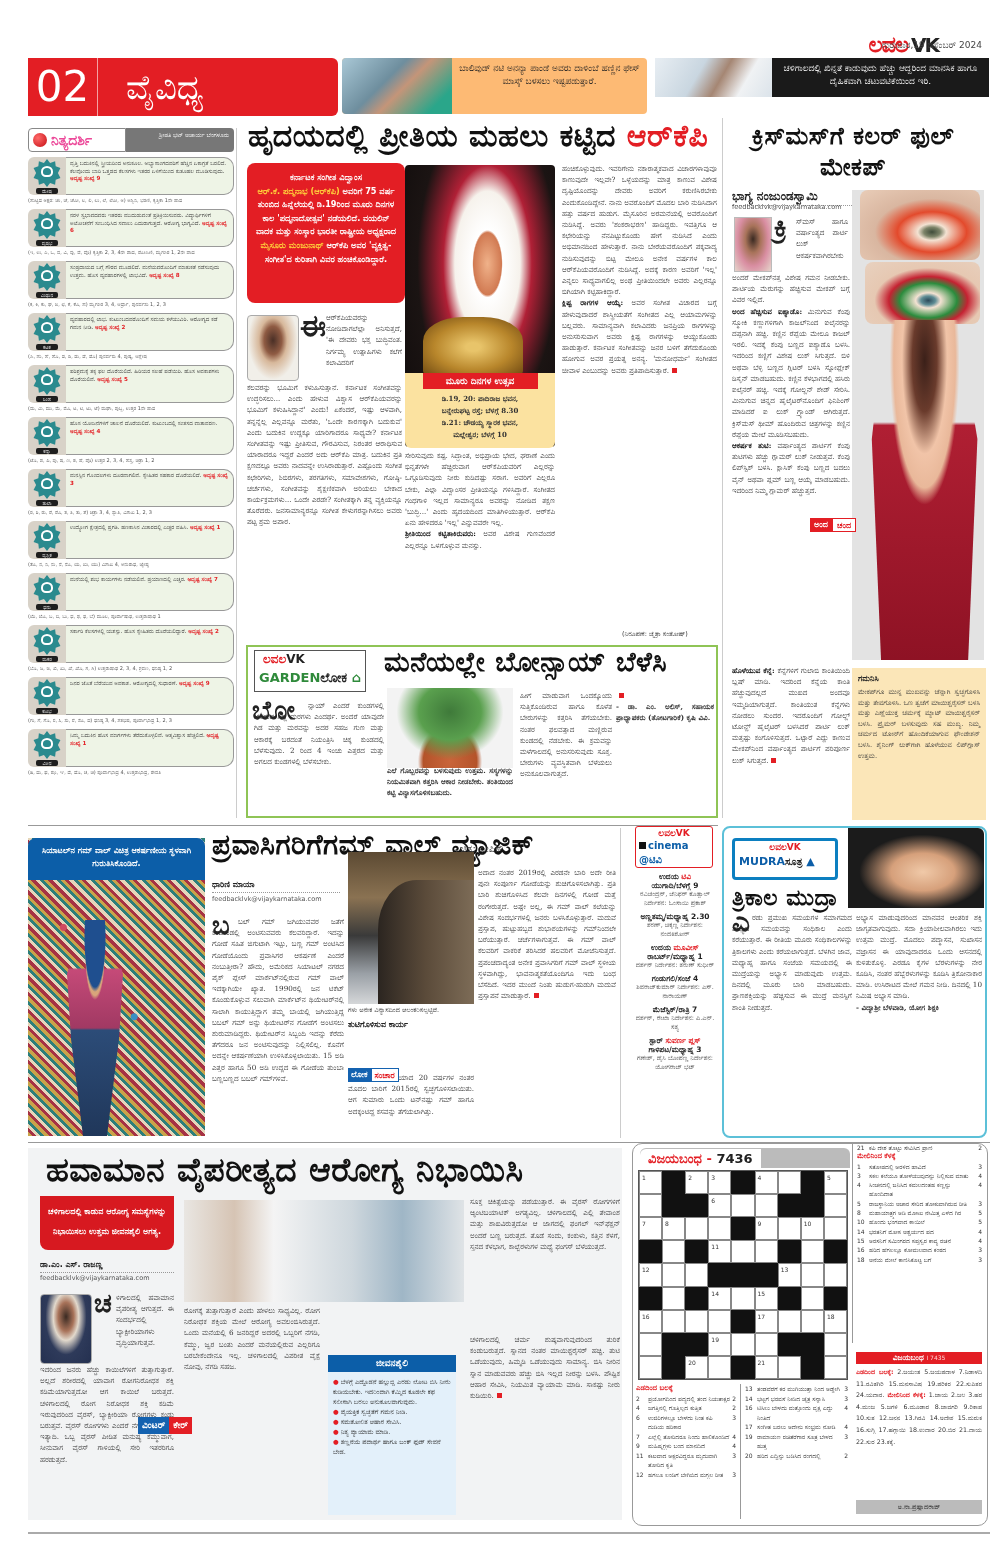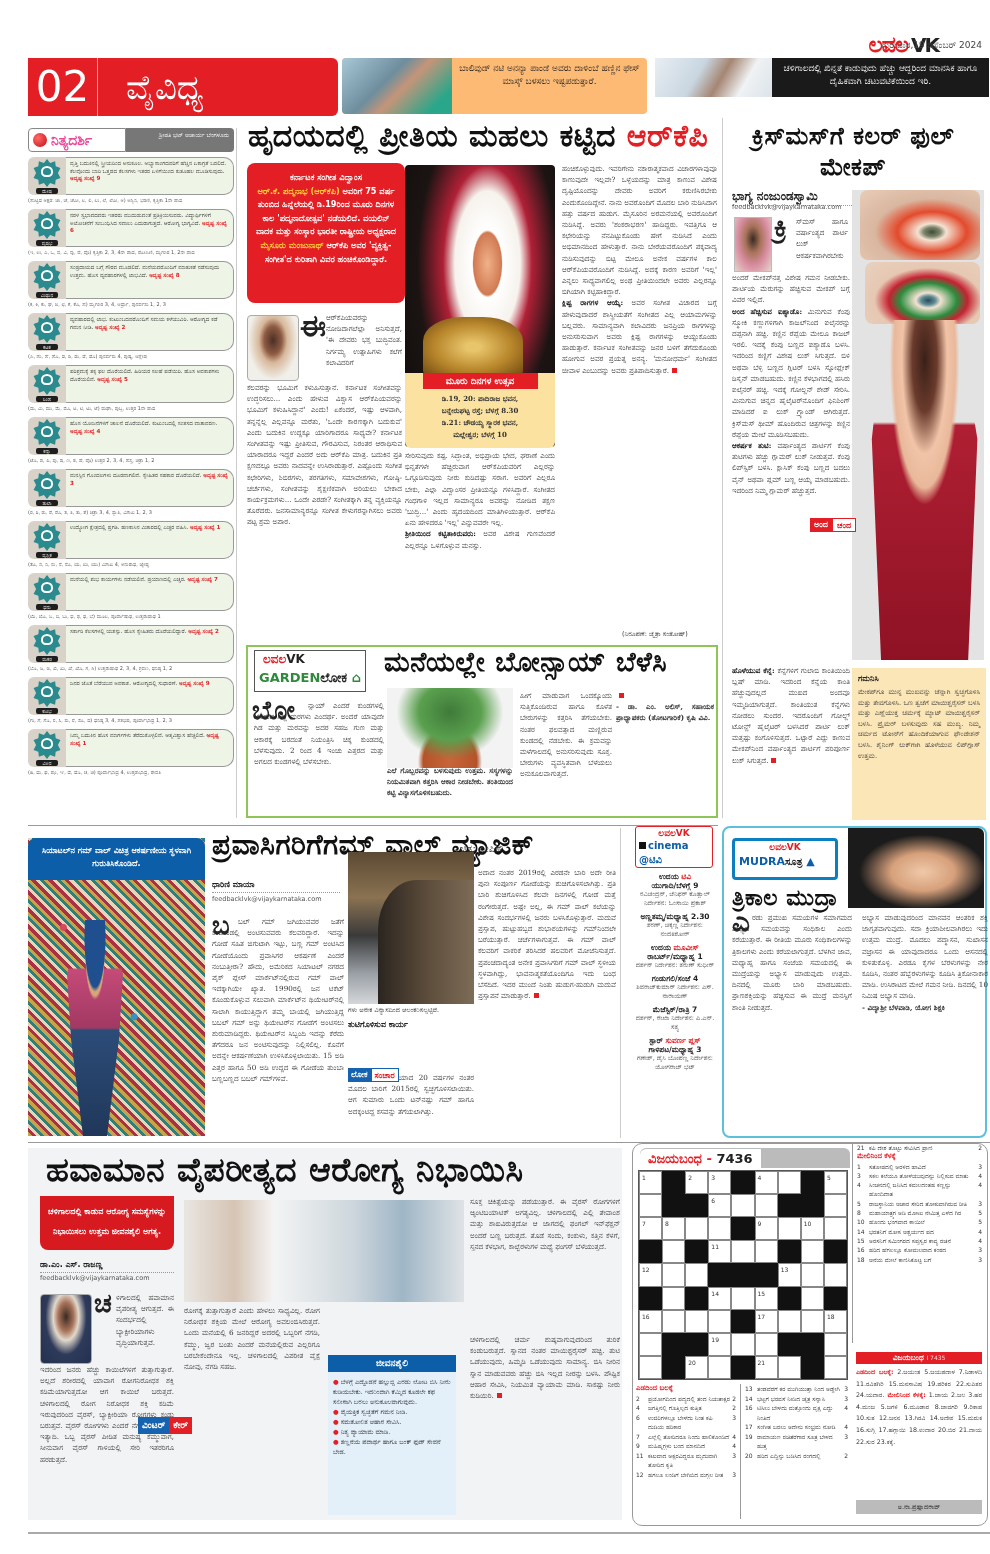--- a/index.html
+++ b/index.html
@@ -134,21 +134,21 @@
   
   #mudra { left: 722px; top: 826px; width: 265px; height: 312px; border: 2px solid #5cc0d8; border-radius: 8px; background: #fff; }
   #mudra-logo { left: 732px; top: 838px; width: 106px; height: 42px; border: 3px solid #0c7fc0; border-radius: 4px; }
   #mudra-logo .top { font-size: 9px; font-weight: bold; color: #e31e24; text-align: center; line-height: 12px; }
   #mudra-logo .bot { font-size: 11px; font-weight: bold; color: #0c5ea8; padding-left: 4px; line-height: 18px; font-family: "DejaVu Sans", sans-serif; }
   #mudra-logo .bot .k { color: #222; font-size: 10px; }
   #mudra-photo { left: 848px; top: 828px; width: 136px; height: 80px; background: radial-gradient(ellipse at 55% 55%, #f0c9a8 0%, #d6a07b 30%, #1b1b1b 60%); border-radius: 0 6px 0 0; }
   #mudra-headline { left: 732px; top: 884px; font-size: 22px; font-weight: bold; }
   #mudra-dropcap { left: 732px; top: 905px; font-size: 28px; font-weight: bold; font-family: "DejaVu Serif", serif; }
   #mudra-col1 { left: 732px; top: 912px; width: 120px; height: 222px; text-indent: 20px; }
-  #mudra-col2 { left: 856px; top: 912px; width: 126px; height: 222px; margin-left: 6px; }
+  #mudra-col2 { left: 856px; top: 912px; width: 126px; height: 222px; }
 
   
   #health-bg { left: 28px; top: 1148px; width: 594px; height: 372px; background: #f2f3f4; }
   #health-sep { left: 28px; top: 1142px; width: 962px; height: 1px; background: #999; }
   #health-headline { left: 46px; top: 1150px; font-size: 33px; }
   #health-intro { left: 40px; top: 1196px; width: 134px; height: 54px; background: #d71920; color: #fff; text-align: center; font-size: 8px; font-weight: bold; line-height: 20px; padding: 6px; border-radius: 0 0 8px 8px; }
   #health-author { left: 40px; top: 1260px; font-size: 8px; font-weight: bold; width: 134px; border-bottom: 1px dotted #999; padding-bottom: 2px; }
   #health-email { left: 40px; top: 1274px; font-size: 6.5px; color: #555; }
   #health-author-photo { left: 40px; top: 1294px; width: 52px; height: 70px; border: 1px solid #aaa; border-radius: 4px; background: radial-gradient(ellipse at 50% 32%, #3a2a22 0%, #a8735a 22%, #e2d9cc 36%, #2e3a5a 58%, #243050 100%); }
   #health-dropcap { left: 94px; top: 1288px; font-size: 26px; font-weight: bold; font-family: "DejaVu Serif", serif; }

